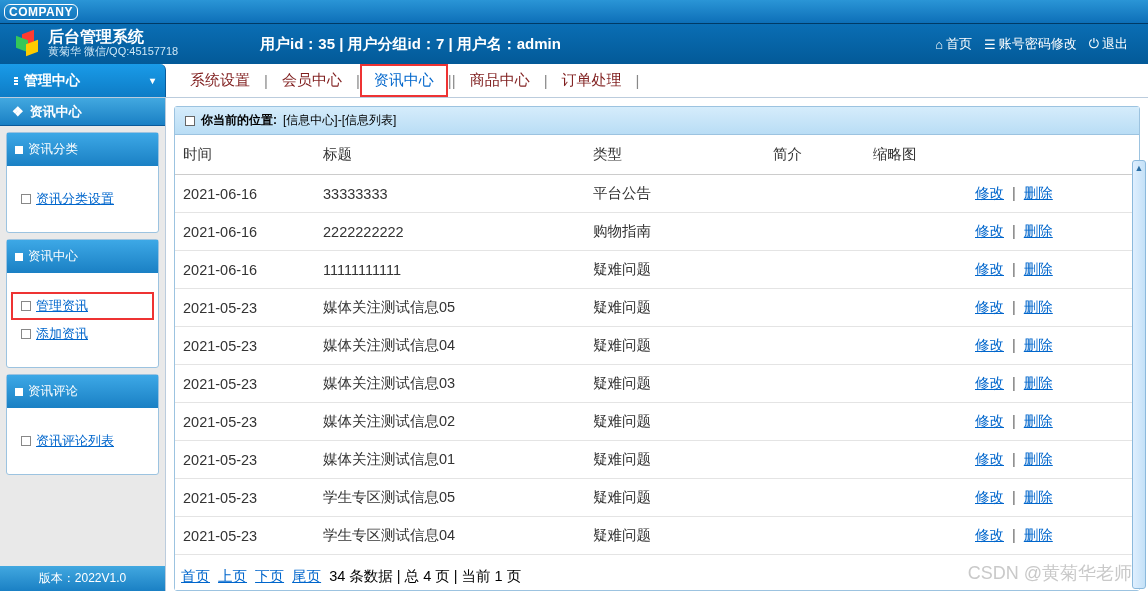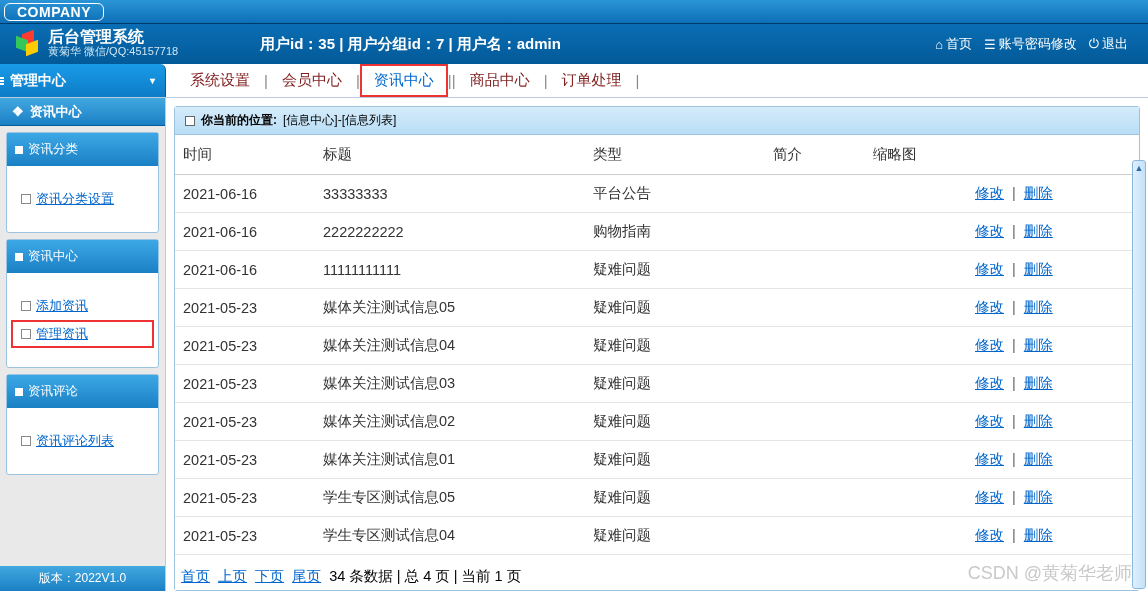--- a/index.html
+++ b/index.html
@@ -1,39 +1,39 @@
 <!DOCTYPE html>
 <html><head>
 <meta charset="utf-8">
 <style>
 * { margin: 0; padding: 0; box-sizing: border-box; font-family: "Microsoft YaHei", Arial, sans-serif; }
 body { background: #fff; width: 1148px; height: 591px; overflow: hidden; position: relative; }
 a { text-decoration: underline; cursor: pointer; }
 
 
 .titlebar { height: 24px; background: linear-gradient(#2a95d6, #0d6fb8); border-bottom: 1px solid #003a66; display: flex; align-items: center; padding: 0 4px; }
-.titlebar .company-tag { font-size: 14px; font-weight: bold; color: #fff; border: 1px solid #fff; padding: 0 12px; border-radius: 6px; letter-spacing: 0.5px; }
+.titlebar .company-tag { font-size: 12px; font-weight: bold; color: #fff; border: 1px solid #fff; padding: 0 4px; border-radius: 6px; letter-spacing: 0.5px; }
 
 
 .header { height: 40px; background: linear-gradient(#0a6eb4, #035a98); color: #fff; display: flex; align-items: center; padding: 0 16px; position: relative; }
 .logo-cube { width: 24px; height: 24px; margin-right: 8px; position: relative; }
 .logo-cube .c1 { position:absolute; width:12px;height:12px; background:#ff3b30; top:0; left:6px; transform: skewY(-20deg);}
 .logo-cube .c2 { position:absolute; width:12px;height:12px; background:#34c759; top:6px; left:0; transform: skewY(20deg);}
 .logo-cube .c3 { position:absolute; width:12px;height:12px; background:#ffcc00; top:10px; left:10px; transform: skewY(-20deg);}
 .app-title { font-size: 16px; font-weight: bold; line-height: 1; }
 .app-sub { font-size: 11px; color: #cde6f5; line-height: 1.2; }
 .title-block { display:flex; flex-direction:column; }
 .user-info { position:absolute; left:260px; top:0; height:40px; display:flex; align-items:center; font-size:15px; font-weight:bold; }
 .header-right { margin-left:auto; display:flex; align-items:center; gap:4px; font-size:13px;}
 .hr-link { color:#fff; text-decoration:none; display:inline-flex; align-items:center; gap:3px; padding:0 4px;}
 .hr-icon { font-size:13px; }
 
 
 .navrow { height: 34px; background: #fff; border-bottom: 1px solid #bcd; display:flex; align-items:stretch; }
-.mgmt-tab { width: 166px; background: linear-gradient(#1a9be8, #0d7cc6); color:#fff; font-size:14px; font-weight:bold; display:flex; align-items:center; gap:6px; border-right:1px solid #0a5a9a; border-top-right-radius:6px;}
+.mgmt-tab { width: 166px; background: linear-gradient(#1a9be8, #0d7cc6); color:#fff; font-size:14px; font-weight:bold; display:flex; align-items:center; padding-left:14px; gap:6px; border-right:1px solid #0a5a9a; border-top-right-radius:6px;}
 .mgmt-tab .bars { display:inline-flex; flex-direction:column; gap:1px;}
 .mgmt-tab .bars span{ width:4px;height:2px;background:#fff;}
 .mgmt-tab .dd { margin-left:auto; margin-right:10px; font-size:10px;}
 .tabs { display:flex; align-items:center; padding-left:10px; font-size:15px;}
 .tab { color:#7f1d1d; padding:0 14px; height:100%; display:flex; align-items:center; text-decoration:none;}
 .tab.hl { border:2px solid #e33; color:#0066cc; padding:0 12px; margin:2px 0;}
 .sep { color:#888; }
 
 
 .main { display:flex; height: calc(591px - 24px - 40px - 34px); }
@@ -146,27 +146,27 @@
               <span>资讯分类设置</span>
             </a>
           </div>
         </div>
         <div class="side-panel">
           <div class="panel-head">
             <span class="sq"></span>
             <span>资讯中心</span>
           </div>
           <div class="panel-body">
+            <a class="panel-item hl">
+              <span class="ico"></span>
+              <span>管理资讯</span>
+            </a>
             <a class="panel-item">
               <span class="ico"></span>
               <span>添加资讯</span>
-            </a>
-            <a class="panel-item hl">
-              <span class="ico"></span>
-              <span>管理资讯</span>
             </a>
           </div>
         </div>
         <div class="side-panel">
           <div class="panel-head">
             <span class="sq"></span>
             <span>资讯评论</span>
           </div>
           <div class="panel-body">
             <a class="panel-item">

